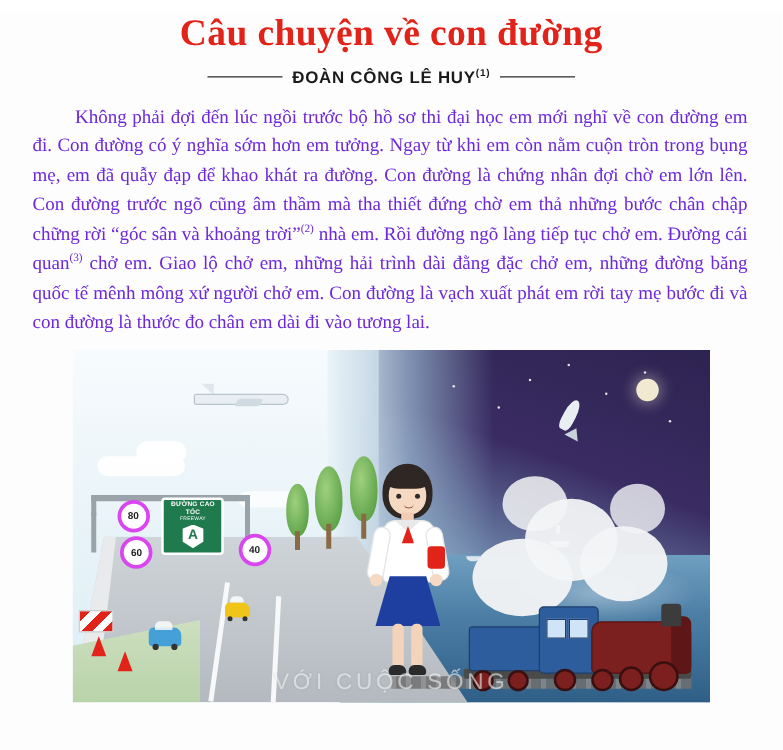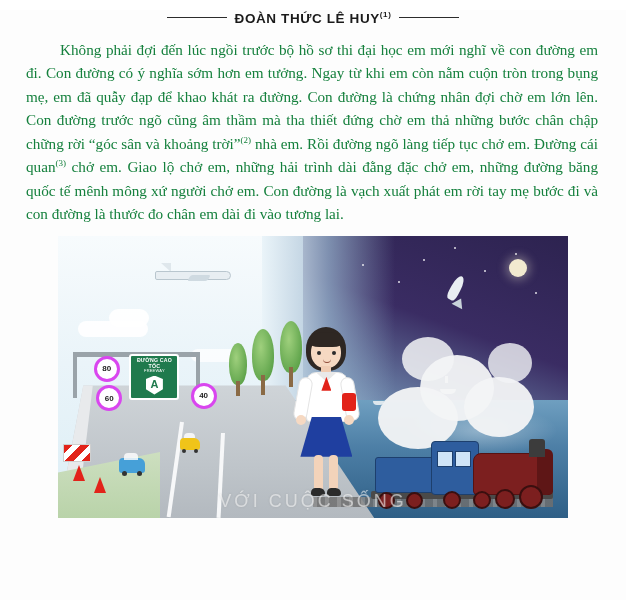--- a/index.html
+++ b/index.html
@@ -50,21 +50,21 @@
     color: #1a1a1a;
     white-space: nowrap;
   }
   .author sup {
     font-size: 8px;
     font-weight: bold;
   }
   .body-text {
     font-size: 15.2px;
     line-height: 1.55;
-    color: #15803d;
+    color: #6d28d9;
     text-align: justify;
     text-justify: inter-word;
     padding: 0 10px 0 8px;
     margin: 0;
   }
   .body-text .indent {
     display: inline-block;
     width: 34px;
   }
   .body-text sup {
@@ -366,24 +366,25 @@
     pointer-events: none;
     text-shadow: 0 0 2px rgba(120,120,120,.25);
   }
   .watermark .w2 { font-size: 18px; }
 </style>
 </head>
 <body>
 
 <div class="page">
 
+  <h1 class="title">Câu chuyện về con đường</h1>
 
   <div class="author-row">
     <span class="rule"></span>
-    <span class="author"><span>ĐOÀN THỨC LÊ HUY</span><sup>(1)</sup></span>
+    <span class="author"><span>ĐOÀN CÔNG LÊ HUY</span><sup>(1)</sup></span>
     <span class="rule"></span>
   </div>
 
   <p class="body-text">
     <span class="indent"></span><span>Không phải đợi đến lúc ngồi trước bộ hồ sơ thi đại học em mới nghĩ về con đường em đi. Con đường có ý nghĩa sớm hơn em tưởng. Ngay từ khi em còn nằm cuộn tròn trong bụng mẹ, em đã quẫy đạp để khao khát ra đường. Con đường là chứng nhân đợi chờ em lớn lên. Con đường trước ngõ cũng âm thầm mà tha thiết đứng chờ em thả những bước chân chập chững rời “góc sân và khoảng trời”</span><sup>(2)</sup><span> nhà em. Rồi đường ngõ làng tiếp tục chở em. Đường cái quan</span><sup>(3)</sup><span> chở em. Giao lộ chở em, những hải trình dài đằng đặc chở em, những đường băng quốc tế mênh mông xứ người chở em. Con đường là vạch xuất phát em rời tay mẹ bước đi và con đường là thước đo chân em dài đi vào tương lai.</span>
   </p>
 
   <div class="illus-wrap">
     <div class="illus">
 

